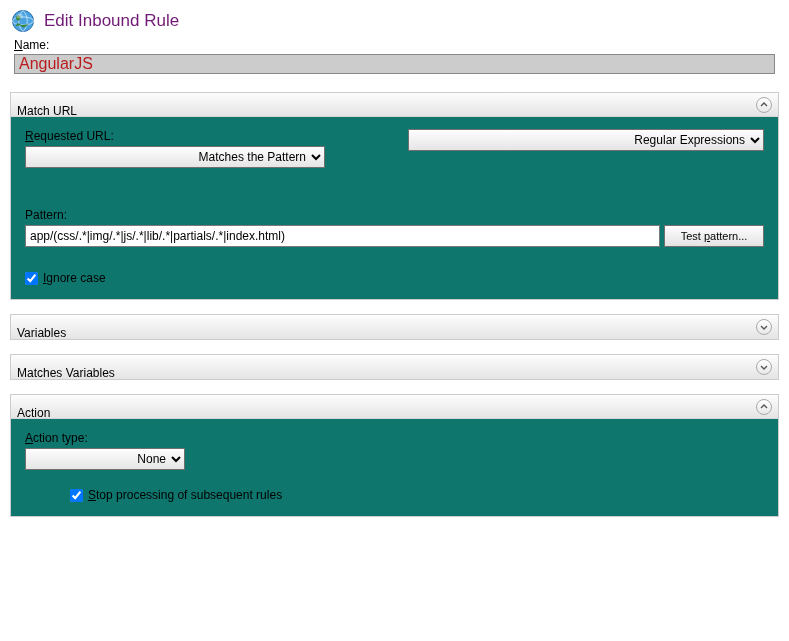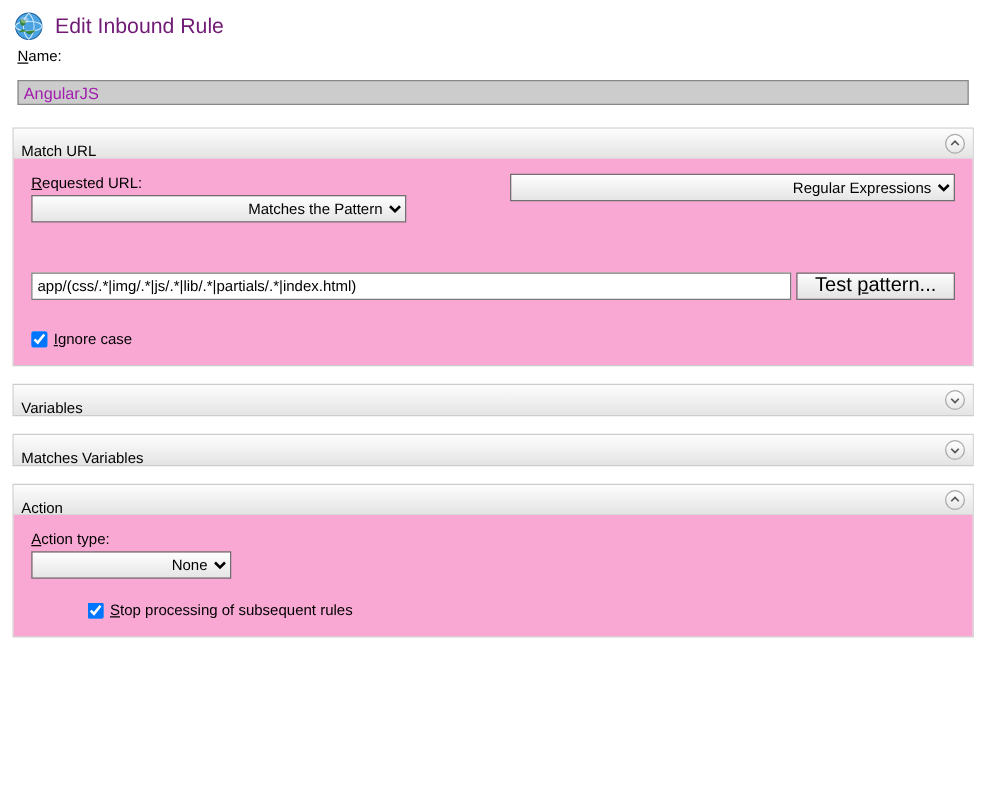--- a/index.html
+++ b/index.html
@@ -26,31 +26,31 @@
   }
   .globe-icon {
     width: 26px;
     height: 26px;
   }
   .name-row {
     padding: 2px 10px 4px 10px;
   }
   .name-row label {
     display: block;
-    margin-bottom: 12px;
+    margin-bottom: 2px;
   }
   .name-input {
     width: 100%;
     height: 20px;
     background: #ccc;
     border: 1px solid #888;
     padding: 2px 4px;
-    color: #a21caf;
-    font-family: inherit;
-    font-size: 13px;
+    color: #b91c1c;
+    font-family: inherit;
+    font-size: 16px;
   }
   .panel {
     margin: 14px 6px 0 6px;
     border: 1px solid #ccc;
   }
   .panel-header {
     display: flex;
     align-items: center;
     justify-content: space-between;
     height: 24px;
@@ -69,21 +69,21 @@
     border: 1px solid #aaa;
     border-radius: 50%;
     background: linear-gradient(to bottom, #fff, #e8e8e8);
     display: flex;
     align-items: center;
     justify-content: center;
   }
   .chev-btn svg { display:block; }
   .panel-body {
     padding: 12px 14px 14px 14px;
-    background: #f9a8d4;
+    background: #0f766e;
   }
   .row {
     display: flex;
     gap: 26px;
   }
   .col { flex: 1; }
   .col label, .field-label {
     display: block;
     margin-bottom: 3px;
   }
@@ -115,21 +115,21 @@
     font-family: inherit;
     font-size: 12px;
     background: #fff;
   }
   button.win-btn {
     height: 22px;
     min-width: 100px;
     border: 1px solid #707070;
     background: linear-gradient(to bottom,#fdfdfd,#e3e3e3);
     font-family: inherit;
-    font-size: 16px;
+    font-size: 11px;
     padding: 0 14px;
     cursor: pointer;
   }
   .check-row {
     margin-top: 24px;
     display: flex;
     align-items: center;
     gap: 5px;
   }
   .check-row input[type=checkbox] {
@@ -182,20 +182,21 @@
         </select>
       </div>
       <div class="col">
         <select class="win-select">
           <option>Regular Expressions</option>
         </select>
       </div>
     </div>
 
     <div class="pattern-row">
+      <label class="field-label">Pattern:</label>
       <div class="pattern-flex">
         <input type="text" class="win-text" value="app/(css/.*|img/.*|js/.*|lib/.*|partials/.*|index.html)" style="">
         <button class="win-btn">Test <span class="mnemonic">p</span>attern...</button>
       </div>
     </div>
 
     <div class="check-row">
       <input type="checkbox" checked="" style="">
       <label><span class="mnemonic">I</span>gnore case</label>
     </div>

